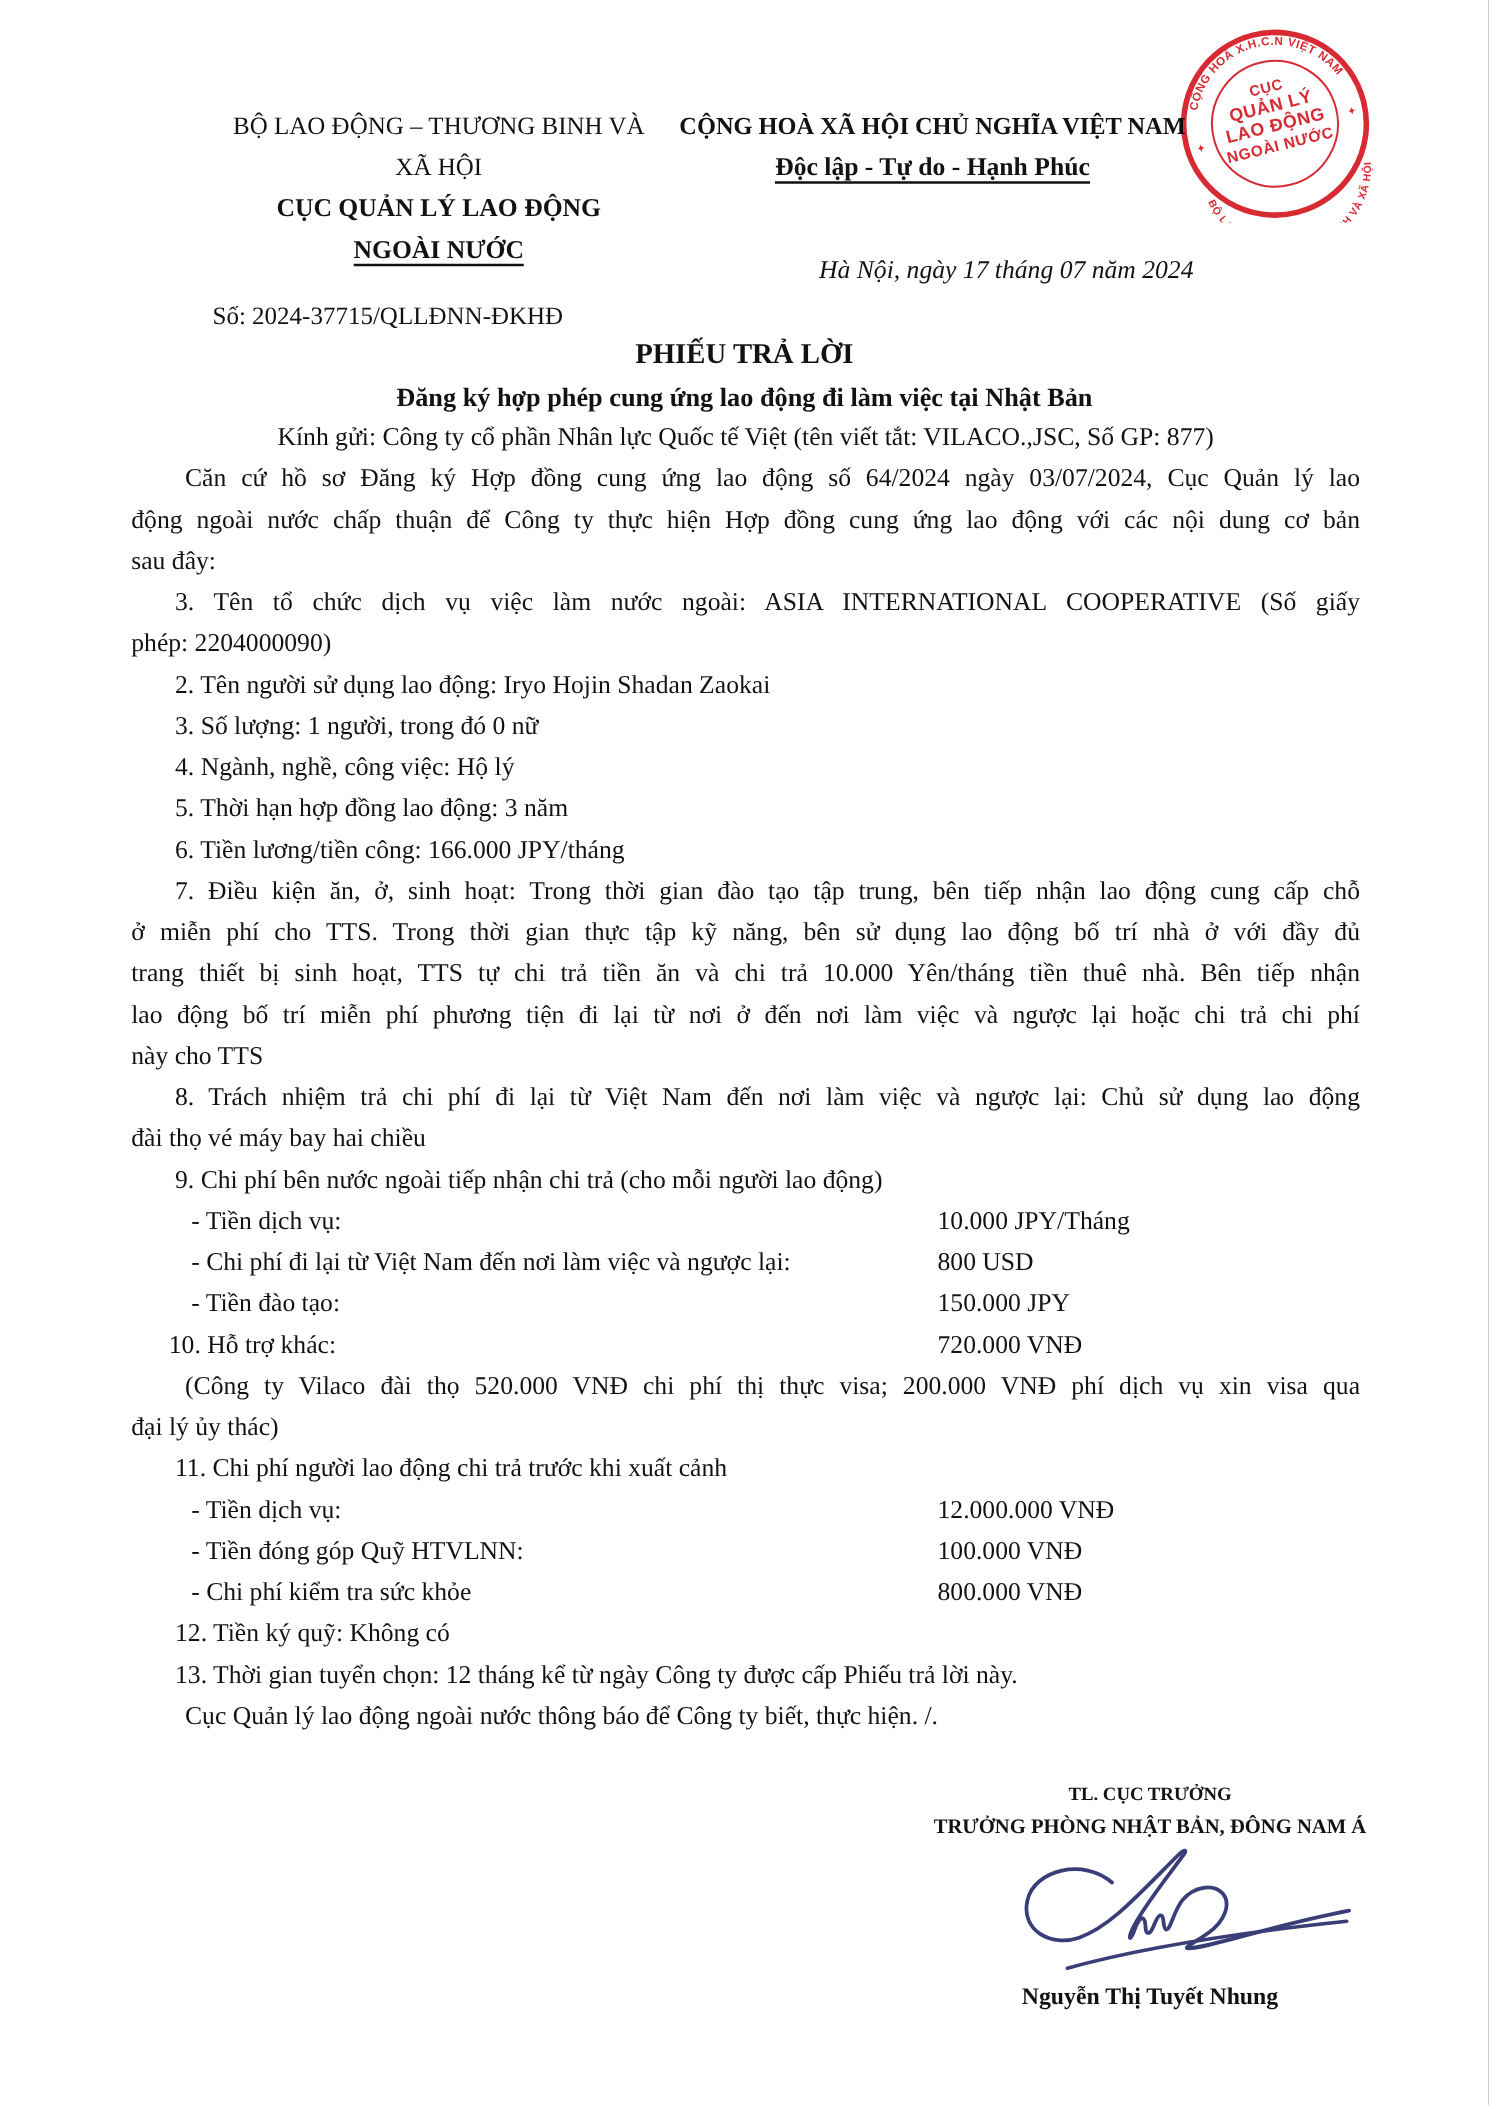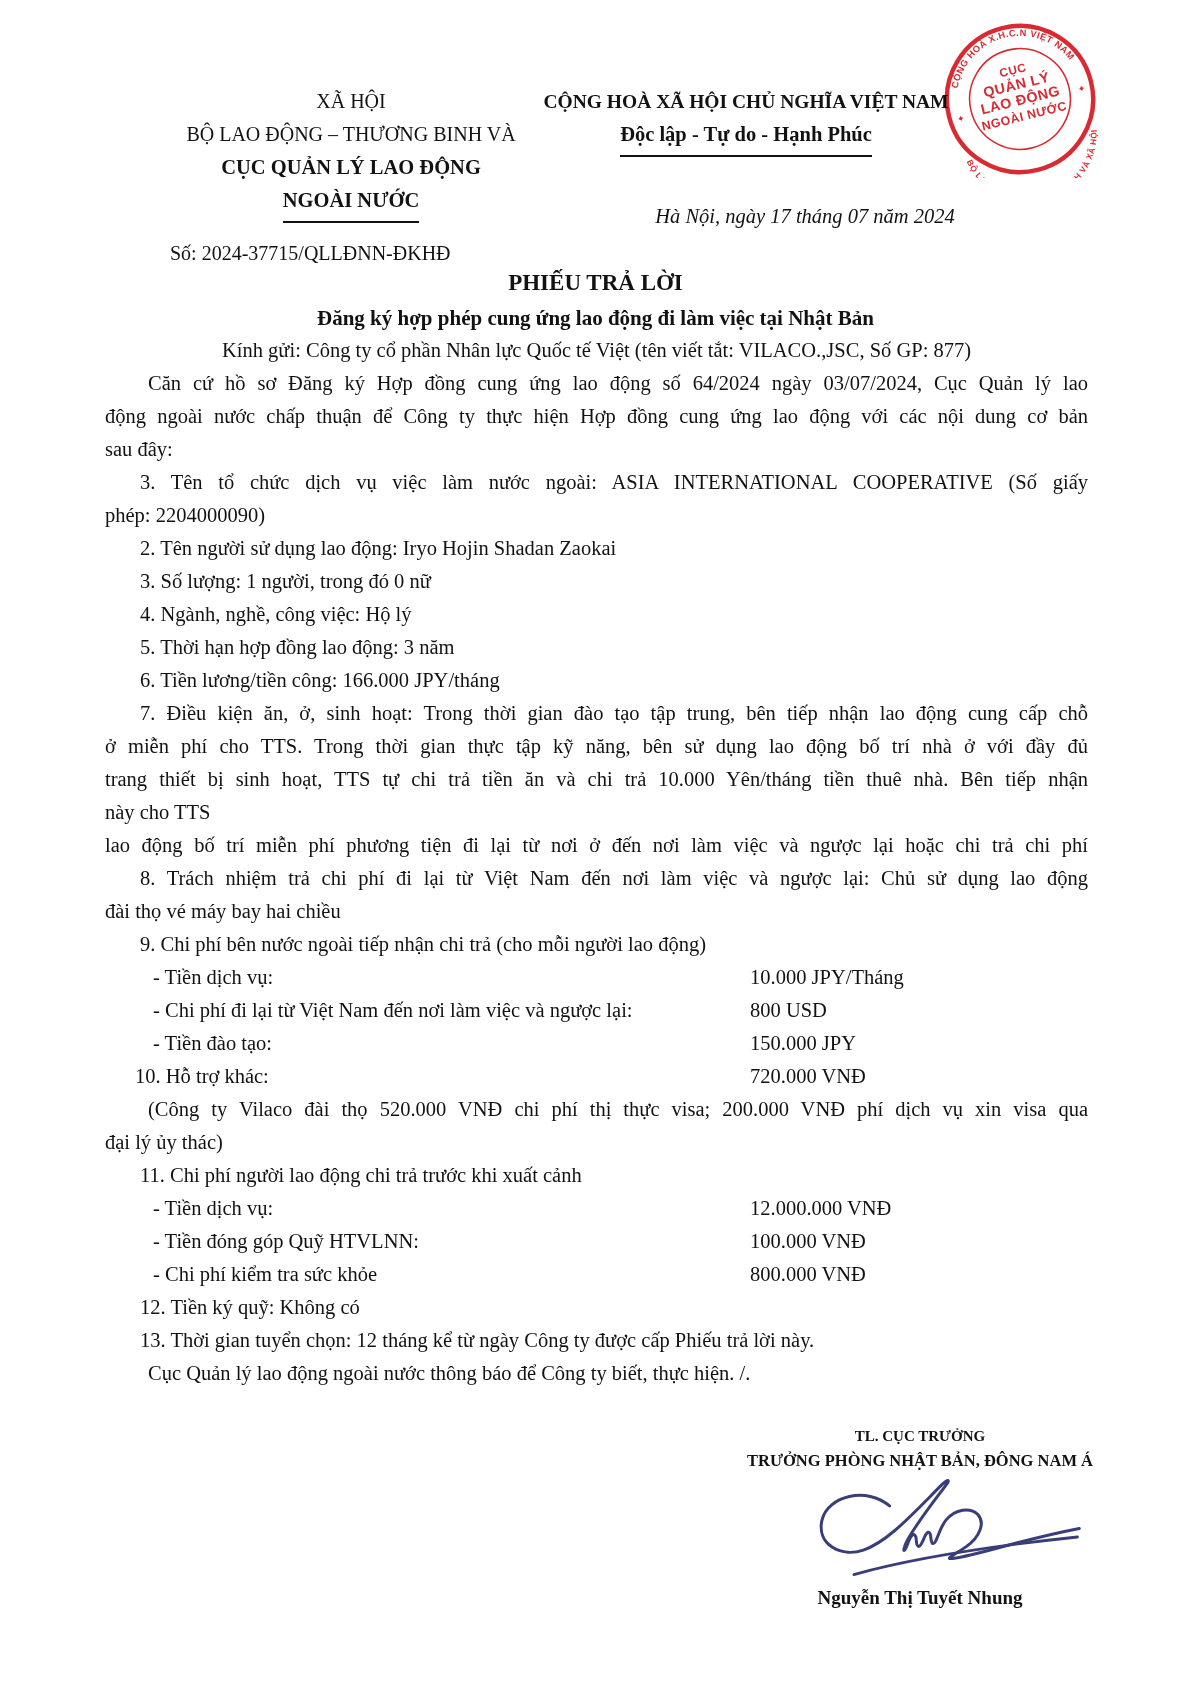--- a/index.html
+++ b/index.html
@@ -14,21 +14,21 @@
     overflow:hidden;
   }
   .abs { position:absolute; }
 
   
   .header-left  { top:85px; left:170px; width:362px; text-align:center; line-height:33px; font-size:20px; }
   .header-left .b { font-weight:bold; font-size:20.5px; }
   .header-right { top:85px; left:540px; width:412px; text-align:center; line-height:33px; }
   .header-right .l1 { font-weight:bold; font-size:19.5px;text-align:center; }
   .header-right .l2 { font-weight:bold; font-size:20.5px; }
-  .u2 { border-bottom:2px solid #121212; padding-bottom:10px; }
+  .u2 { border-bottom:2px solid #121212; padding-bottom:0; }
   .place-date { top:205px; left:595px; width:420px; text-align:center; font-style:italic; font-size:20.5px; }
   .doc-number { top:242px; left:170px; width:362px; text-align:left; font-size:20px; }
 
   
   .stamp { top:20px; left:941px; width:158px; height:158px; mix-blend-mode:multiply; opacity:.97; }
   .stamp-arc    { fill:#d6232b; font-weight:bold; font-family:"Liberation Sans","DejaVu Sans",sans-serif; letter-spacing:.5px; }
   .stamp-center { fill:#d6232b; font-weight:bold; font-family:"Liberation Sans","DejaVu Sans",sans-serif; text-anchor:middle; letter-spacing:.5px; }
   .stamp-star   { fill:#d6232b; }
 
   
@@ -54,22 +54,22 @@
   .sig-t2 { margin:0; font-weight:bold; font-size:16.5px; line-height:25px; }
   .sig-svg { display:block; margin:2px 30px 0 90px; }
   .sig-name { margin:4px 0 0 0; font-weight:bold; font-size:19px; }
 </style>
 </head>
 <body>
 
 <div class="page">
 
   <div class="abs header-left">
+    <div>BỘ LAO ĐỘNG – THƯƠNG BINH VÀ</div>
     <div>XÃ HỘI</div>
-    <div>BỘ LAO ĐỘNG – THƯƠNG BINH VÀ</div>
     <div class="b">CỤC QUẢN LÝ LAO ĐỘNG</div>
     <div class="b"><span class="u2">NGOÀI NƯỚC</span></div>
   </div>
 
   <div class="abs header-right">
     <div class="l1">CỘNG HOÀ XÃ HỘI CHỦ NGHĨA VIỆT NAM</div>
     <div class="l2"><span class="u2">Độc lập - Tự do - Hạnh Phúc</span></div>
   </div>
 
   <div class="abs place-date">Hà Nội, ngày 17 tháng 07 năm 2024</div>
@@ -113,22 +113,22 @@
 
     <div class="ln el ind">2. Tên người sử dụng lao động: Iryo Hojin Shadan Zaokai</div>
     <div class="ln el ind">3. Số lượng: 1 người, trong đó 0 nữ</div>
     <div class="ln el ind">4. Ngành, nghề, công việc: Hộ lý</div>
     <div class="ln el ind">5. Thời hạn hợp đồng lao động: 3 năm</div>
     <div class="ln el ind">6. Tiền lương/tiền công: 166.000 JPY/tháng</div>
 
     <div class="ln jl ind">7. Điều kiện ăn, ở, sinh hoạt: Trong thời gian đào tạo tập trung, bên tiếp nhận lao động cung cấp chỗ</div>
     <div class="ln jl">ở miễn phí cho TTS. Trong thời gian thực tập kỹ năng, bên sử dụng lao động bố trí nhà ở với đầy đủ</div>
     <div class="ln jl">trang thiết bị sinh hoạt, TTS tự chi trả tiền ăn và chi trả 10.000 Yên/tháng tiền thuê nhà. Bên tiếp nhận</div>
+    <div class="ln jl">lao động bố trí miễn phí phương tiện đi lại từ nơi ở đến nơi làm việc và ngược lại hoặc chi trả chi phí</div>
     <div class="ln el">này cho TTS</div>
-    <div class="ln jl">lao động bố trí miễn phí phương tiện đi lại từ nơi ở đến nơi làm việc và ngược lại hoặc chi trả chi phí</div>
 
     <div class="ln jl ind">8. Trách nhiệm trả chi phí đi lại từ Việt Nam đến nơi làm việc và ngược lại: Chủ sử dụng lao động</div>
     <div class="ln el">đài thọ vé máy bay hai chiều</div>
 
     <div class="ln el ind">9. Chi phí bên nước ngoài tiếp nhận chi trả (cho mỗi người lao động)</div>
 
     <div class="fee">
       <span class="fee-label">- Tiền dịch vụ:</span>
       <span class="fee-value">10.000 JPY/Tháng</span>
     </div>

